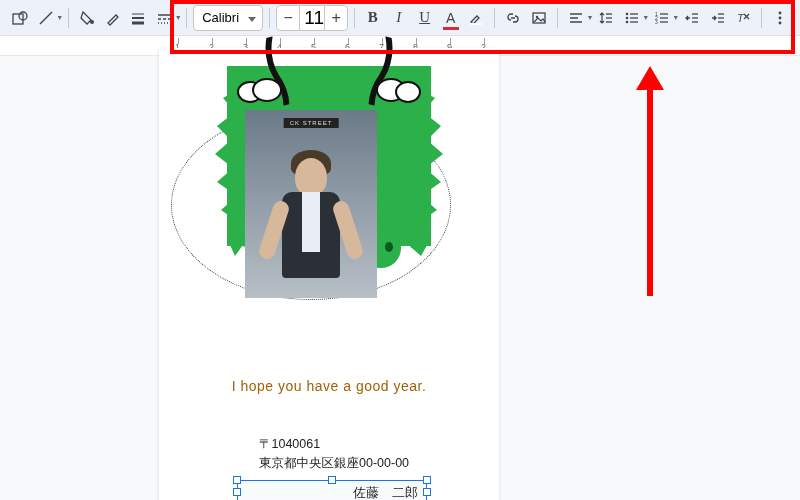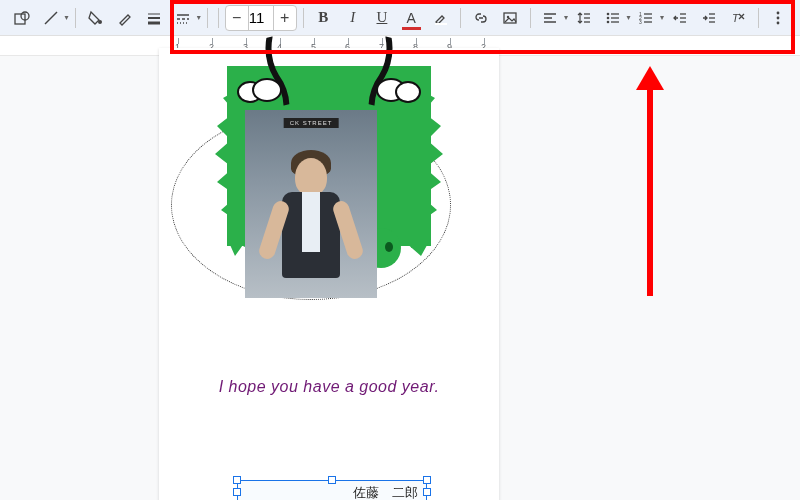--- a/index.html
+++ b/index.html
@@ -5,21 +5,21 @@
   * { box-sizing: border-box; margin: 0; padding: 0; }
   body { font-family: Arial, sans-serif; background: #fff; width: 800px; height: 500px; overflow: hidden; position: relative; }
   
   .toolbar { height: 36px; background: #edf2fa; display: flex; align-items: center; padding: 0 8px; gap: 2px; border-bottom: 1px solid #e0e0e0; }
   .tool-btn { width: 28px; height: 28px; display: flex; align-items: center; justify-content: center; border-radius: 4px; cursor: pointer; color: #444; }
   .tool-sep { width: 1px; height: 20px; background: #c7c7c7; margin: 0 4px; }
   .font-select { height: 26px; border: 1px solid #c7c7c7; border-radius: 4px; padding: 0 18px 0 8px; font-size: 13px; background: #fff; position: relative; display: flex; align-items: center; min-width: 70px; }
   .font-select::after { content: ""; position: absolute; right: 6px; top: 11px; border-left: 4px solid transparent; border-right: 4px solid transparent; border-top: 5px solid #666; }
   .size-box { display: flex; align-items: center; border: 1px solid #c7c7c7; border-radius: 4px; background: #fff; height: 26px; }
   .size-btn { width: 22px; height: 24px; display: flex; align-items: center; justify-content: center; cursor: pointer; color: #444; font-size: 16px; }
-  .size-val { width: 26px; text-align: left; font-size: 15px; border-left: 1px solid #c7c7c7; border-right: 1px solid #c7c7c7; height: 24px; line-height: 24px; }
+  .size-val { width: 26px; text-align: right; font-size: 19px; border-left: 1px solid #c7c7c7; border-right: 1px solid #c7c7c7; height: 24px; line-height: 24px; }
   .bold { font-weight: bold; font-size: 15px; font-family: "Times New Roman", serif; }
   .italic { font-style: italic; font-size: 15px; font-family: "Times New Roman", serif; }
   .underline { text-decoration: underline; font-size: 15px; font-family: "Times New Roman", serif; }
   .font-color { position: relative; font-size: 14px; }
   .font-color::after { content: ""; position: absolute; bottom: 2px; left: 4px; right: 4px; height: 3px; background: #d32f2f; }
   .chev { font-size: 8px; color: #666; margin-left: -2px; }
 
   .ruler-area { height: 20px; background: #fff; border-bottom: 1px solid #e8e8e8; position: relative; }
   .ruler { position: absolute; left: 170px; right: 305px; top: 0; height: 18px; font-size: 9px; color: #5f6368; }
   .ruler-tick { position: absolute; top: 2px; }
@@ -50,21 +50,21 @@
   .photo .person { position: absolute; bottom: 0; left: 50%; transform: translateX(-50%); width: 90px; height: 150px; }
   .photo .head { position: absolute; top: 10px; left: 50%; transform: translateX(-50%); width: 32px; height: 38px; background: #d8b89a; border-radius: 50% 50% 45% 45%; }
   .photo .hair { position: absolute; top: 2px; left: 50%; transform: translateX(-50%); width: 40px; height: 26px; background: #4a3a2a; border-radius: 50% 50% 30% 30%; }
   .photo .torso { position: absolute; top: 44px; left: 50%; transform: translateX(-50%); width: 58px; height: 86px; background: #2b2f36; border-radius: 10px 10px 4px 4px; }
   .photo .shirt { position: absolute; top: 44px; left: 50%; transform: translateX(-50%); width: 18px; height: 60px; background: #e8eef4; }
   .photo .arms { position: absolute; top: 52px; left: 50%; transform: translateX(-50%); width: 82px; height: 70px; }
   .photo .arm { position: absolute; width: 16px; height: 60px; background: #d8b89a; border-radius: 8px; }
   .photo .arm.l2 { left: -4px; transform: rotate(18deg); }
   .photo .arm.r2 { right: -4px; transform: rotate(-18deg); }
   
-  .caption { position: absolute; top: 330px; left: 0; right: 0; text-align: center; font-size: 16px; font-family: "Segoe UI", sans-serif; letter-spacing: 0.5px; color: #701a75; font-style: italic; }
+  .caption { position: absolute; top: 330px; left: 0; right: 0; text-align: center; font-size: 14px; font-family: "Segoe UI", sans-serif; letter-spacing: 0.5px; color: #a16207; }
   
   .addr-block { position: absolute; left: 100px; top: 387px; font-size: 12.5px; color: #222; line-height: 1.55; }
 
   .textbox-sel { position: absolute; left: 78px; top: 432px; width: 190px; height: 24px; border: 1.5px solid #1a73e8; background: rgba(26,115,232,0.03); }
   .textbox-sel .txt { position: absolute; right: 8px; top: 3px; font-size: 13px; color: #222; }
   .handle { position: absolute; width: 8px; height: 8px; background: #fff; border: 1.5px solid #1a73e8; }
   .h-tl { left: -5px; top: -5px; } .h-tm { left: 50%; margin-left: -4px; top: -5px; } .h-tr { right: -5px; top: -5px; }
   .h-ml { left: -5px; top: 50%; margin-top: -4px; } .h-mr { right: -5px; top: 50%; margin-top: -4px; }
 
   .anno-box { position: absolute; border: 4px solid #ff0000; pointer-events: none; z-index: 50; }
@@ -109,20 +109,23 @@
     </div>
   <div class="tool-btn">
       <svg width="16" height="16">
         <line x1="2" y1="5" x2="14" y2="5" stroke="#444" stroke-width="1.5"></line>
         <line x1="2" y1="9" x2="14" y2="9" stroke="#444" stroke-width="1.5" stroke-dasharray="3 2"></line>
         <line x1="2" y1="13" x2="14" y2="13" stroke="#444" stroke-width="1.5" stroke-dasharray="1 2"></line>
       </svg>
     </div>
   <span class="chev">▾</span>
   <div class="tool-sep"></div>
+  <div class="font-select">
+      <span>Calibri</span>
+    </div>
   <div class="tool-sep"></div>
   <div class="size-box">
     <div class="size-btn">−</div>
     <div class="size-val">11</div>
     <div class="size-btn">+</div>
   </div>
   <div class="tool-sep"></div>
   <div class="tool-btn bold">B</div>
   <div class="tool-btn italic">I</div>
   <div class="tool-btn underline">U</div>
@@ -294,20 +297,24 @@
           <div class="shirt"></div>
         <div class="arms">
             <div class="arm l2"></div>
             <div class="arm r2"></div>
           </div>
       </div>
     </div>
 
     <div class="caption">I hope you have a good year.</div>
 
+    <div class="addr-block">
+      <div>〒1040061</div>
+      <div><span>東京都中央区銀座00-00-00</span></div>
+    </div>
 
     <div class="textbox-sel">
       <span class="txt">佐藤　二郎</span>
       <div class="handle h-tl"></div>
       <div class="handle h-tm"></div>
       <div class="handle h-tr"></div>
       <div class="handle h-ml"></div>
       <div class="handle h-mr"></div>
 
     </div>

